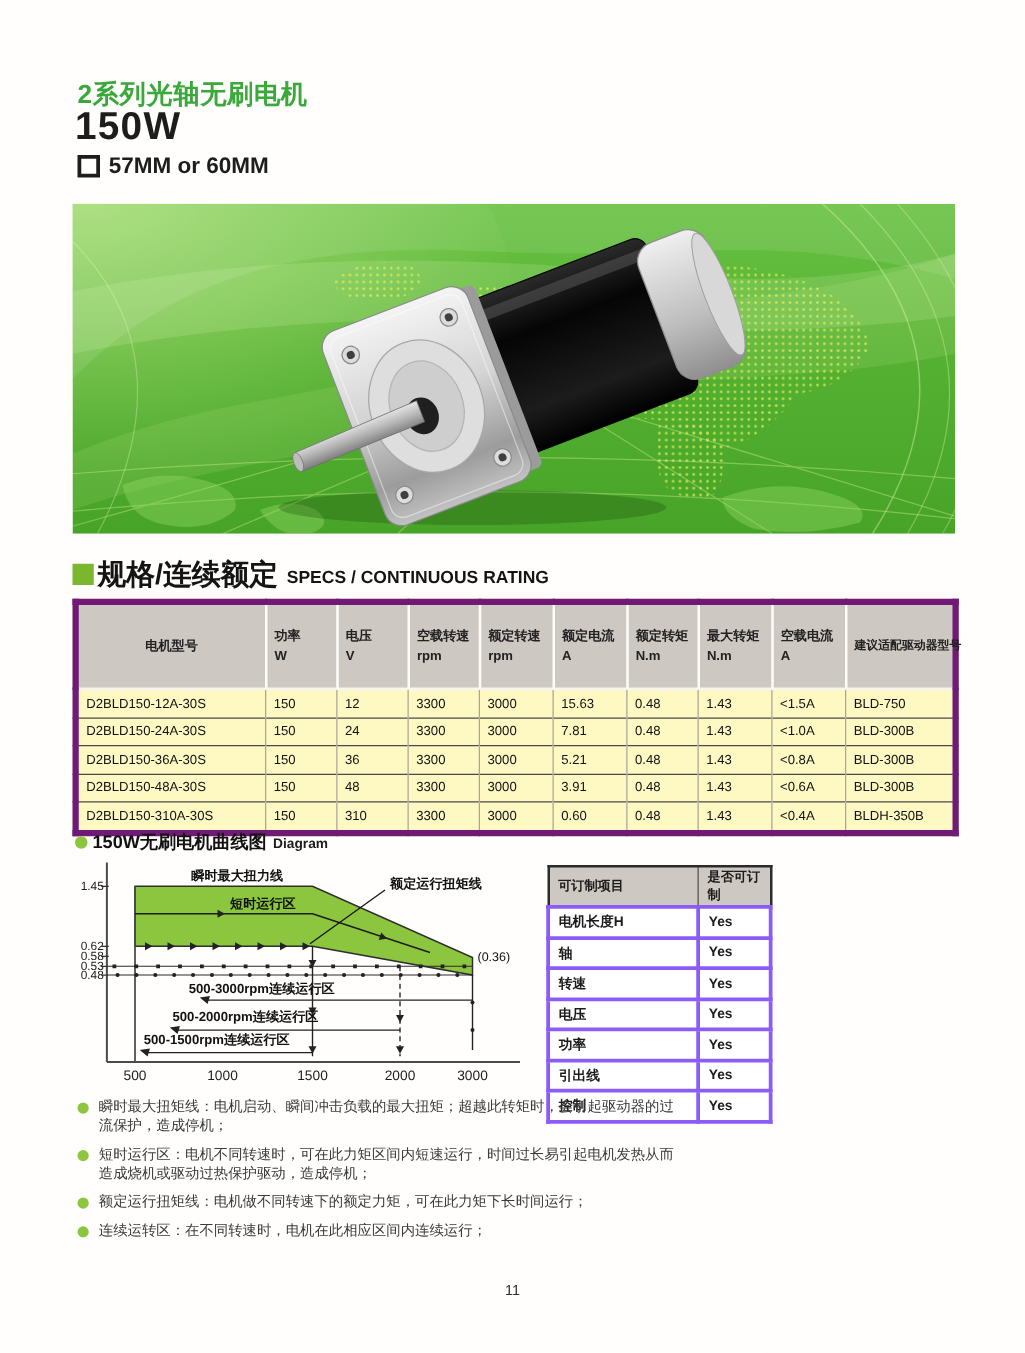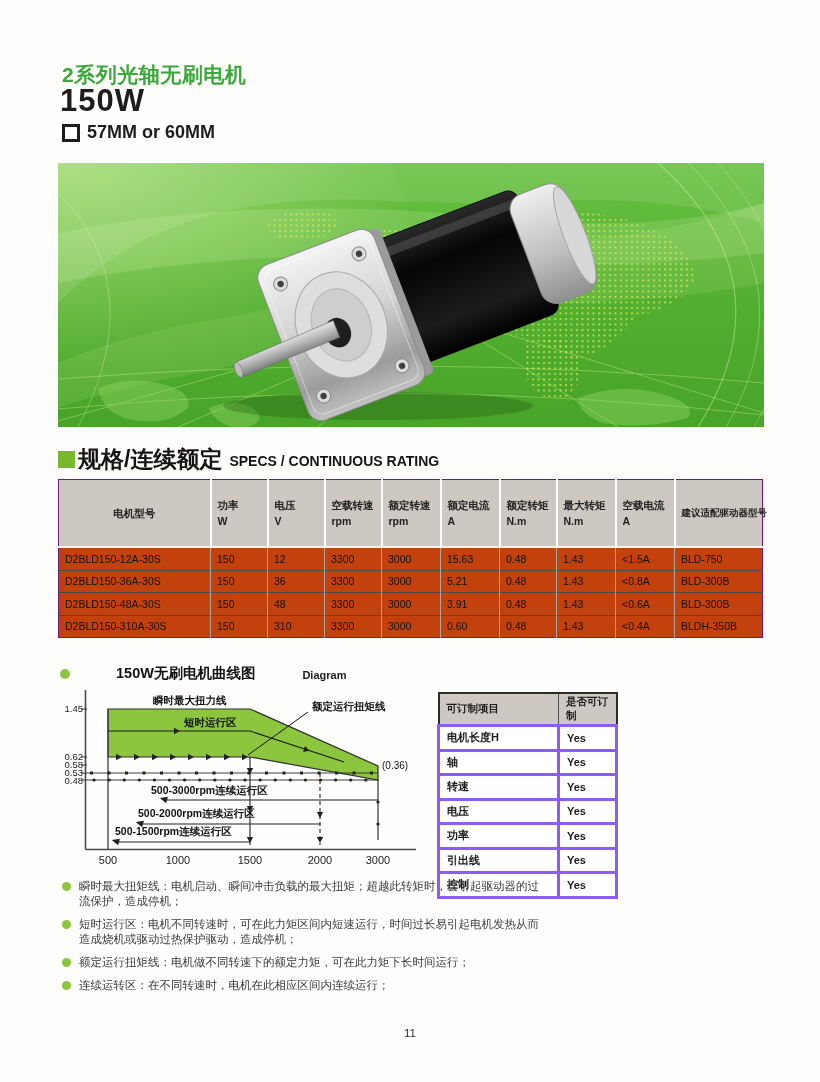--- a/index.html
+++ b/index.html
@@ -16,33 +16,33 @@
   .banner{position:absolute;left:58px;top:163px;width:706px;height:264px;display:block;}
 
   
   .section-head{position:absolute;left:58px;top:447px;display:flex;align-items:flex-end;}
   .sq-bullet{width:17px;height:17px;background:#79b82e;margin:0 3px 4px 0;}
   .section-head .cn{font-size:23px;font-weight:bold;color:#141414;line-height:1.1;}
   .section-head .en{font-size:14px;font-weight:bold;color:#141414;margin:0 0 3px 7px;}
 
   
   table.specs{position:absolute;left:58px;top:479px;width:704px;border-collapse:collapse;table-layout:fixed;
-              border:1px solid #701a75;background:#c2410c;}
+              border:5px solid #701a75;background:#fef9c3;}
   .specs th{background:#cdc8c1;font-size:10.5px;font-weight:bold;color:#222;text-align:left;vertical-align:middle;
             padding:2px 2px 2px 6px;height:62px;border-right:2px solid #fdfdfb;border-bottom:2px solid #f6f5f3;
             line-height:1.55;white-space:nowrap;}
   .specs th:first-child{text-align:center;padding-left:2px;}
   .specs th:last-child{border-right:none;font-size:9.5px;}
   .specs td{font-size:10.5px;color:#111;padding:0 0 0 6px;height:21.5px;vertical-align:middle;
             border-top:1.3px solid #4a4a4a;border-right:1px solid #aaa49d;}
   .specs td:last-child{border-right:none;}
   .specs tbody tr:first-child td{border-top:1.6px solid #333;}
 
   
-  .mini-title{position:absolute;display:flex;align-items:center;gap:42px;}
+  .mini-title{position:absolute;display:flex;align-items:center;}
   .dot-bullet{width:10px;height:10px;border-radius:50%;background:#8cc63f;margin-right:4px;flex:0 0 10px;}
   .mini-title .cn{font-size:14.5px;font-weight:bold;color:#121212;}
   .mini-title .en{font-size:11px;font-weight:bold;color:#1d1d1d;margin-left:5px;padding-top:2px;}
   .dia-title{left:60px;top:664px;}
   .acc-title{left:433px;top:664px;}
 
   .chart{position:absolute;left:56px;top:684px;}
   .chart text{font-family:"Liberation Sans","DejaVu Sans",sans-serif;}
 
   
@@ -235,20 +235,32 @@
           <td>12</td>
           <td>3300</td>
           <td>3000</td>
           <td>15.63</td>
           <td>0.48</td>
           <td>1.43</td>
           <td>&lt;1.5A</td>
           <td>BLD-750</td>
         </tr>
         <tr>
+          <td>D2BLD150-24A-30S</td>
+          <td>150</td>
+          <td>24</td>
+          <td>3300</td>
+          <td>3000</td>
+          <td>7.81</td>
+          <td>0.48</td>
+          <td>1.43</td>
+          <td>&lt;1.0A</td>
+          <td>BLD-300B</td>
+        </tr>
+        <tr>
           <td>D2BLD150-36A-30S</td>
           <td>150</td>
           <td>36</td>
           <td>3300</td>
           <td>3000</td>
           <td>5.21</td>
           <td>0.48</td>
           <td>1.43</td>
           <td>&lt;0.8A</td>
           <td>BLD-300B</td>

